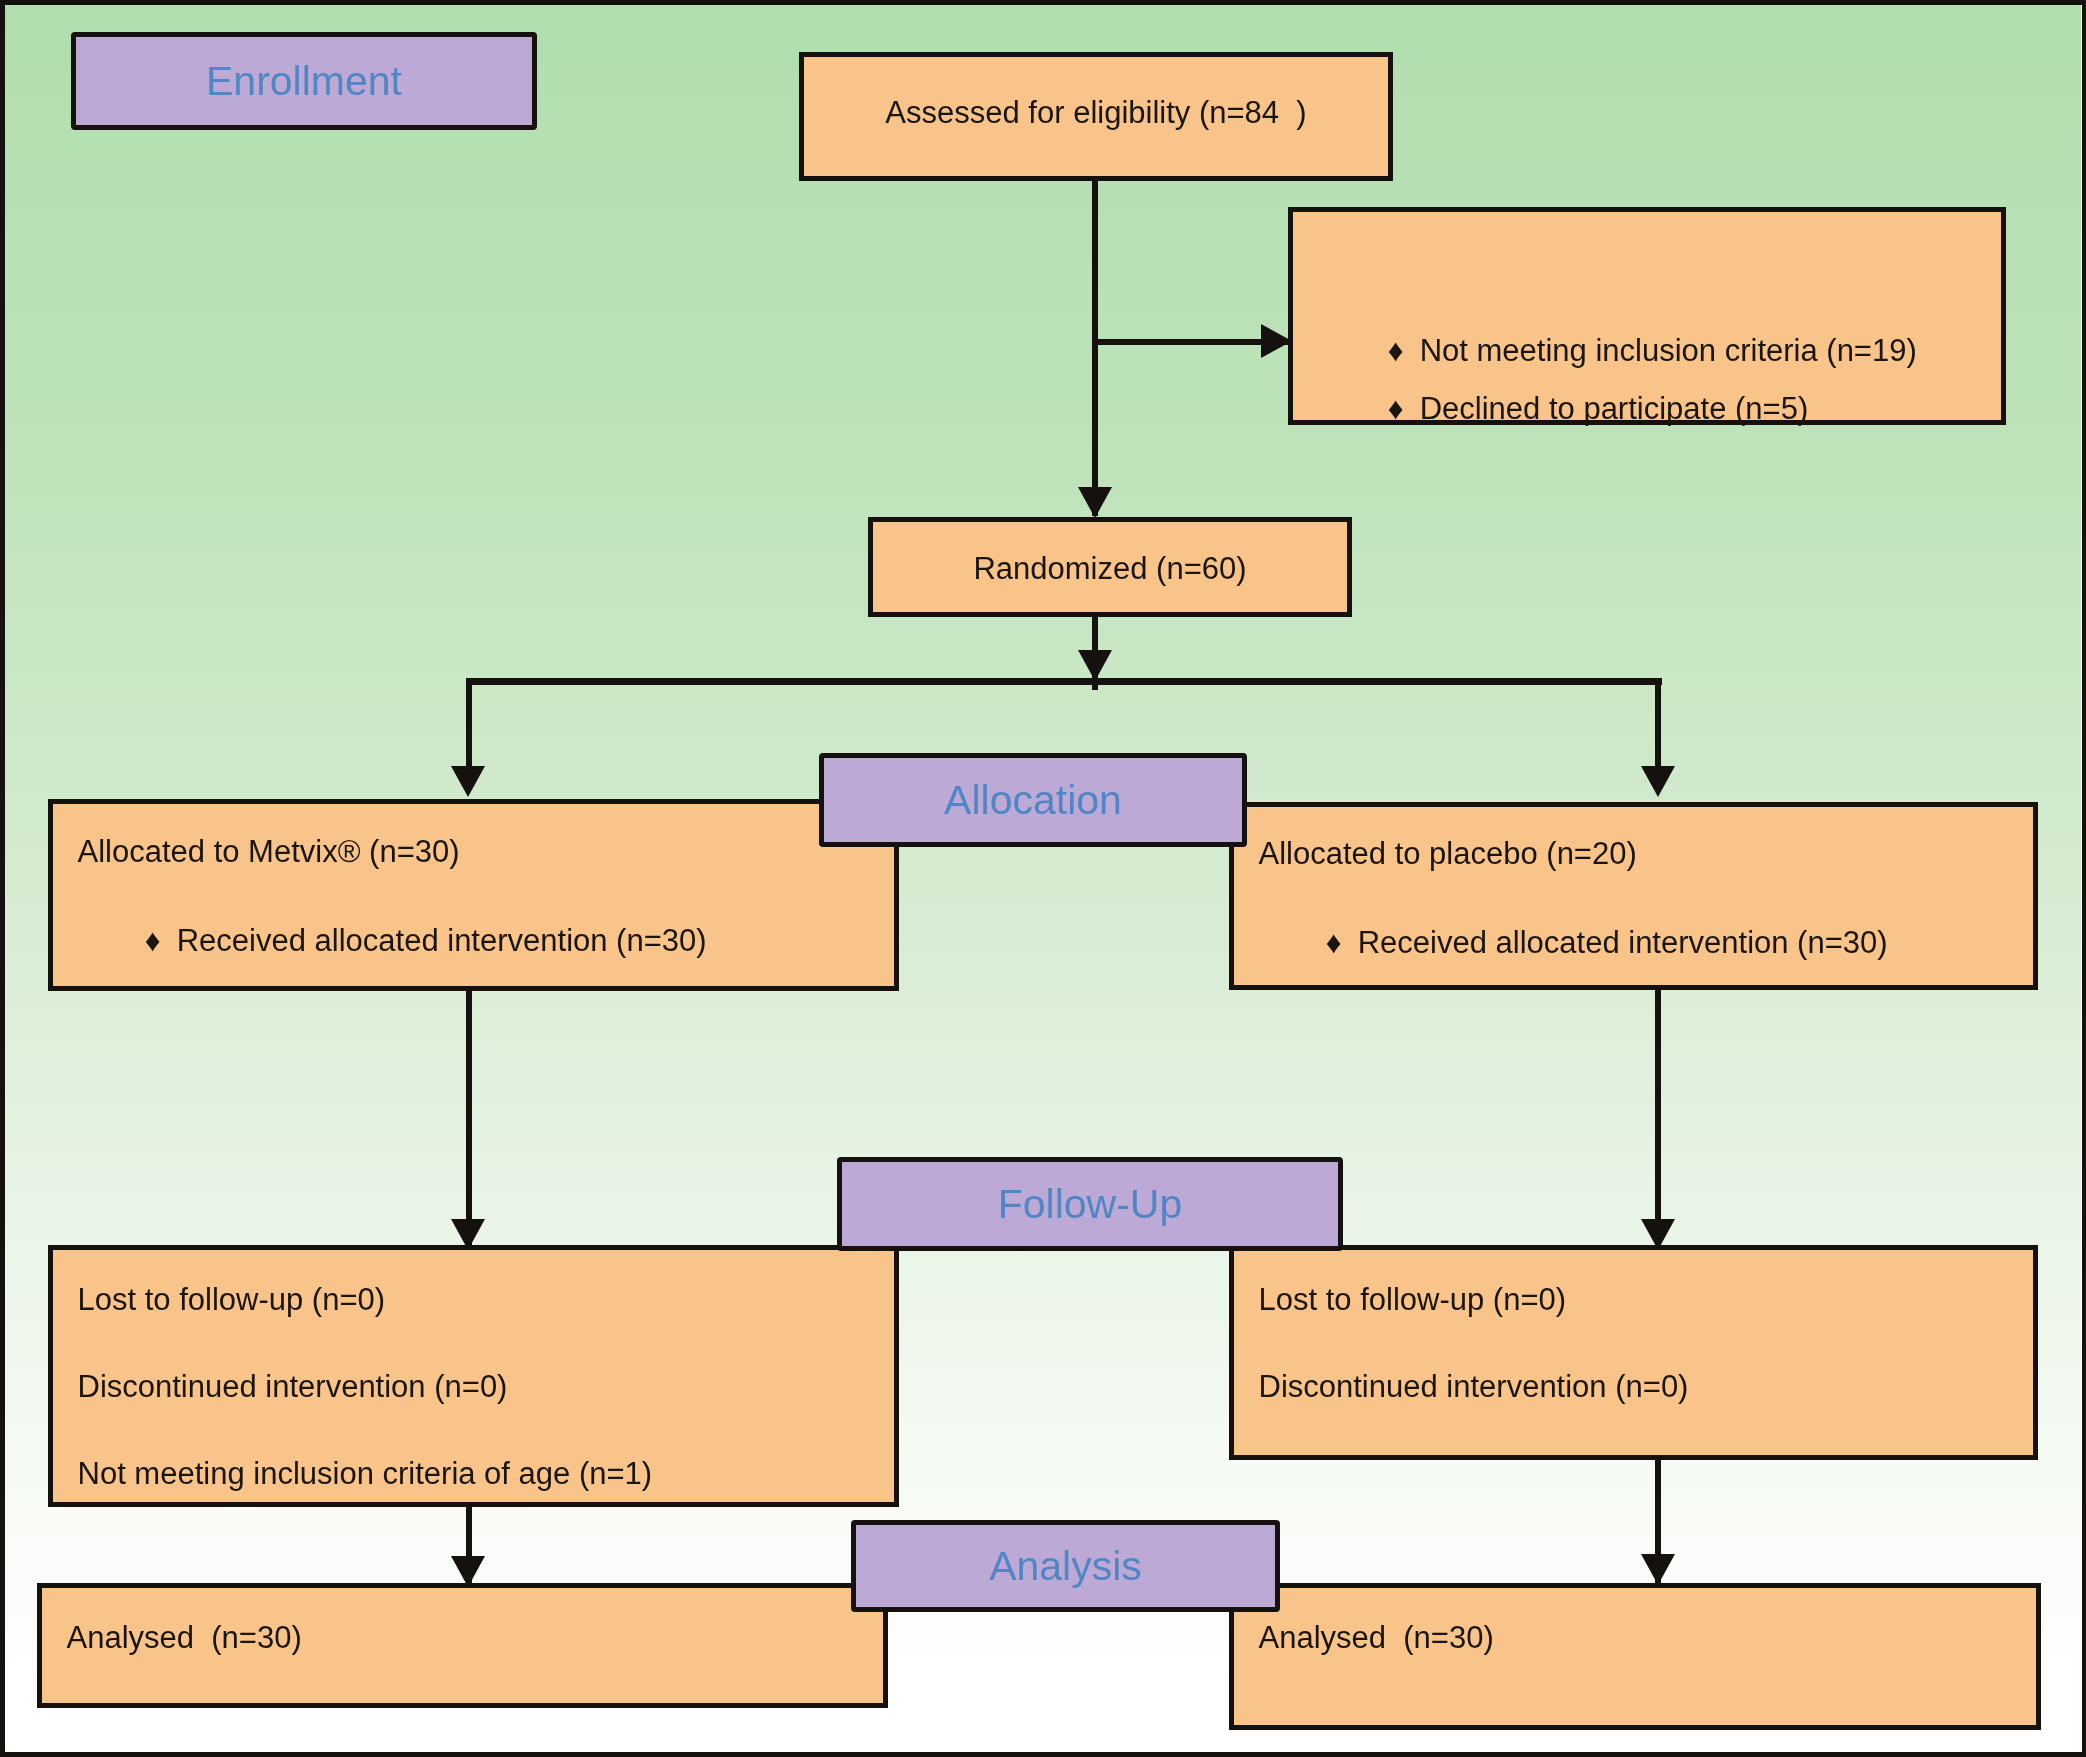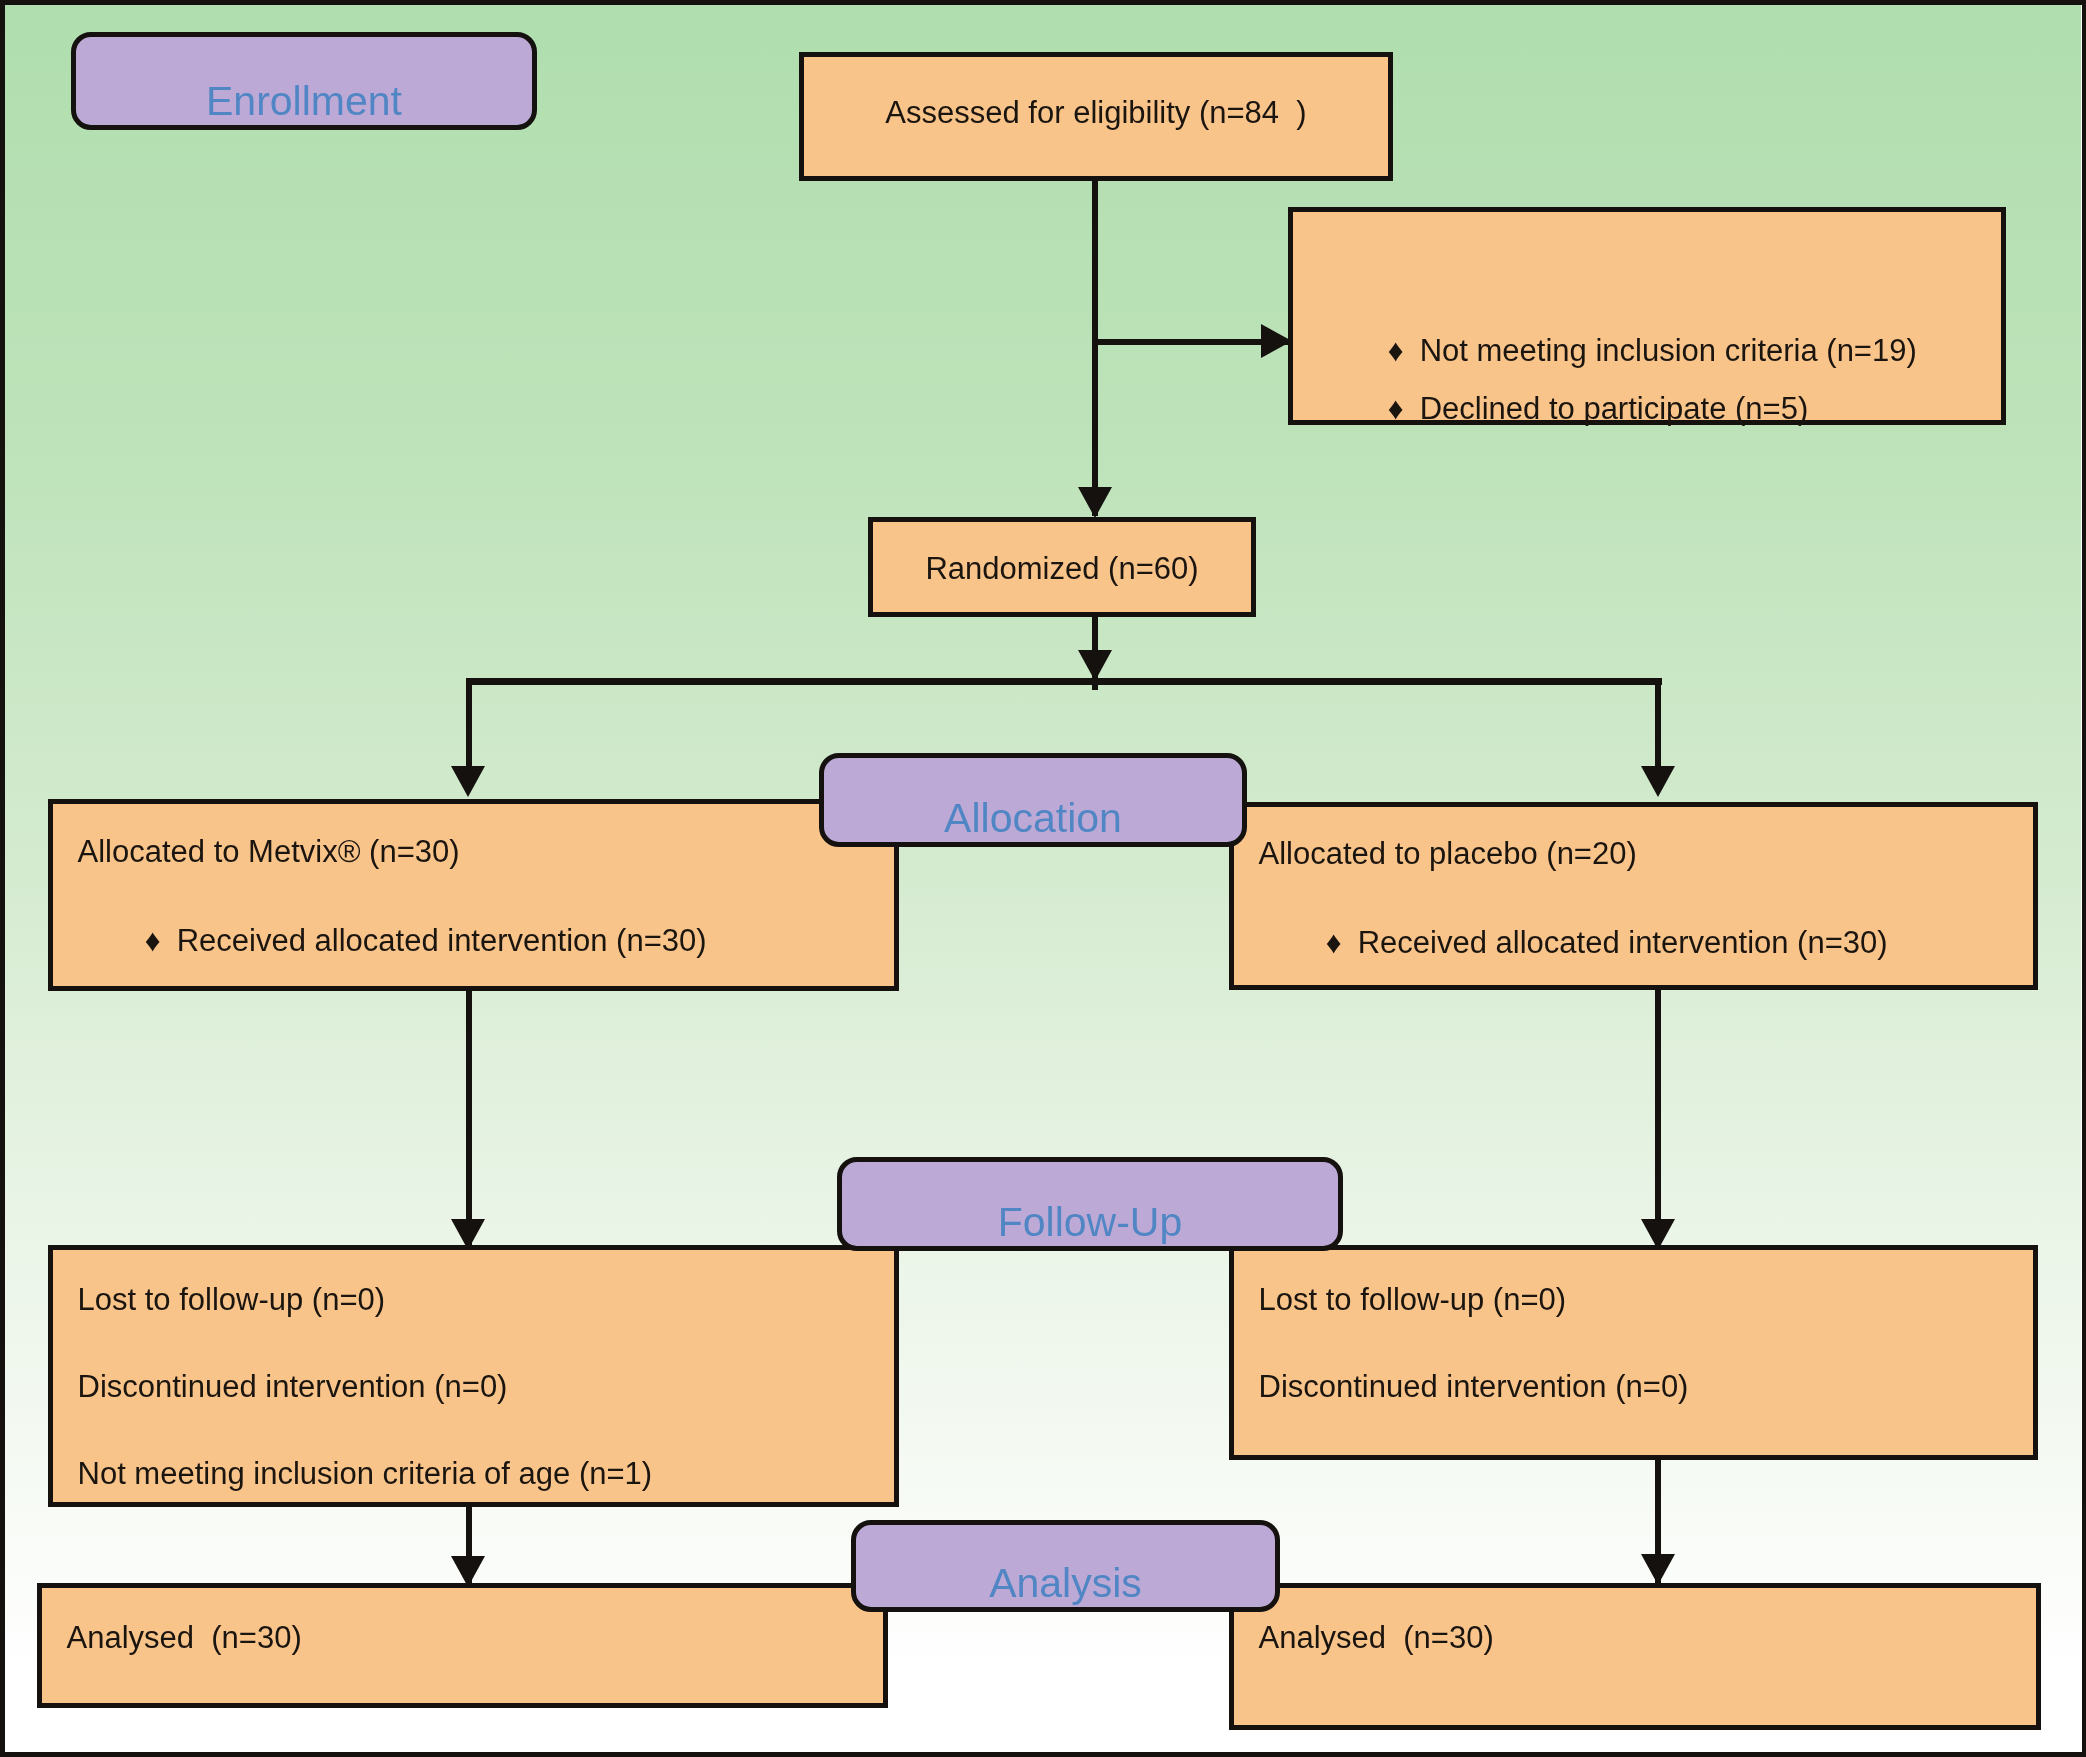--- a/index.html
+++ b/index.html
@@ -40,25 +40,25 @@
     left:24.5px;right:15.3px;
     white-space:pre;
   }
   .box.center .txt{
     left:0;right:0;text-align:center;
   }
   .stage-label{
     position:absolute;
     background:#bda9d6;
     border:5.4px solid #14110f;
-    border-radius:20px;
+    border-radius:4px;
     box-sizing:border-box;
     color:#5186c4;
     font-size:41px;
-    display:flex;align-items:flex-end;justify-content:center;
+    display:flex;align-items:center;justify-content:center;
     z-index:40;
   }
   .ln{position:absolute;background:#14110f;z-index:10;}
   .arrowdn{
     position:absolute;width:0;height:0;
     border-left:17.6px solid transparent;
     border-right:17.6px solid transparent;
     border-top:31px solid #14110f;
     z-index:10;
   }
@@ -110,21 +110,21 @@
 
   <div class="box" style="left:1288px;top:207px;width:718px;height:218px;">
     <span class="txt" style="top:90px;left:43px;">
       <span class="bullet">♦</span><span>Not meeting inclusion criteria (n=19)</span>
     </span>
     <span class="txt" style="top:148px;left:43px;">
       <span class="bullet">♦</span><span>Declined to participate (n=5)</span>
     </span>
   </div>
 
-  <div class="box center" style="left:868px;top:517px;width:388px;height:100px;">
+  <div class="box center" style="left:868px;top:517px;width:484px;height:100px;">
     <span class="txt" style="top:31px;">Randomized (n=60)</span>
   </div>
 
   <div class="box" style="left:48px;top:799px;width:851px;height:192px;">
     <span class="txt" style="top:32px;">Allocated to Metvix® (n=30)</span>
     <span class="txt" style="top:88px;left:40px;">
       <span class="bullet">♦</span><span>Received allocated intervention (n=30)</span>
     </span>
   </div>
 

